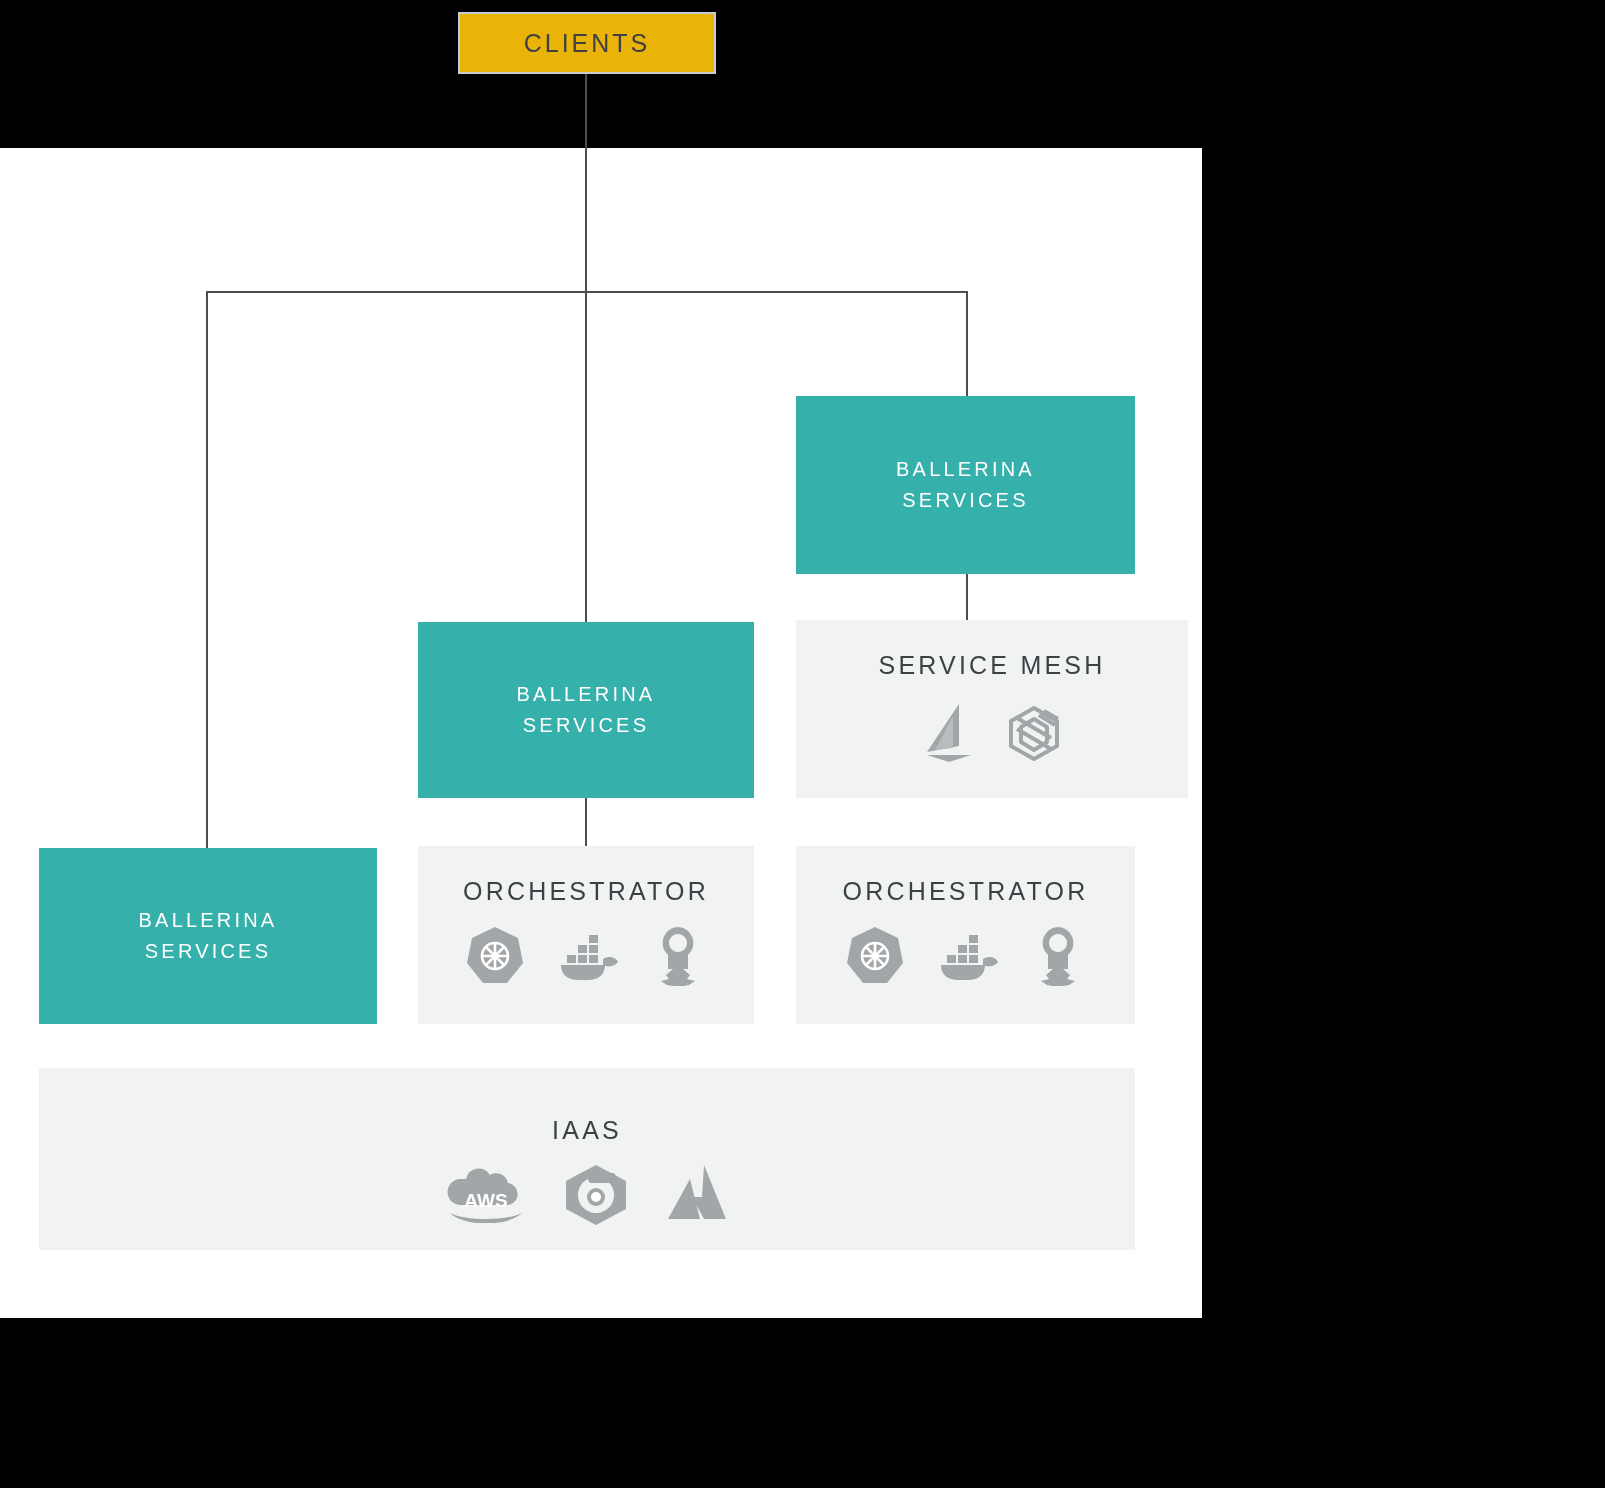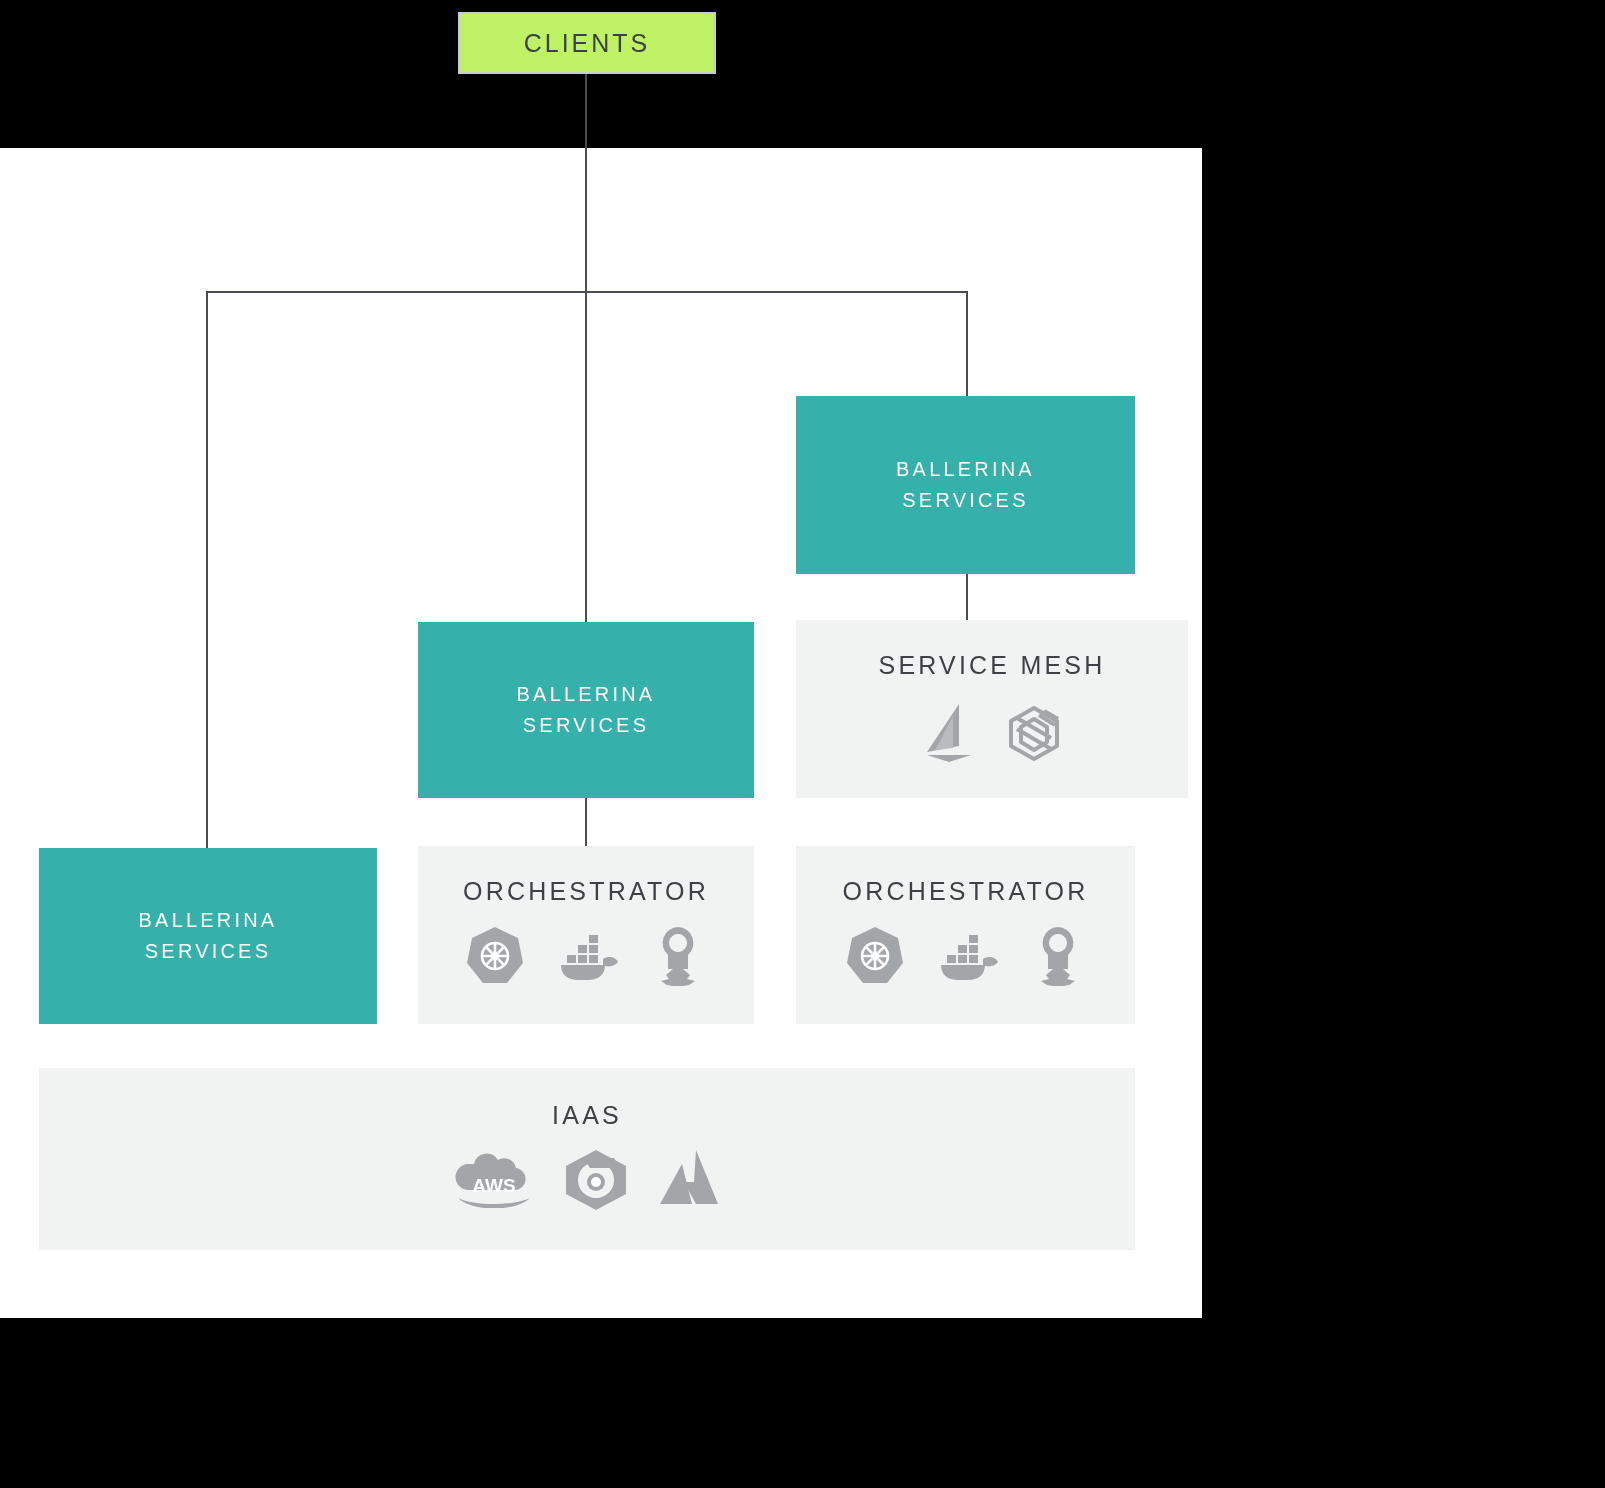--- a/index.html
+++ b/index.html
@@ -1,20 +1,20 @@
 <!DOCTYPE html>
 <html><head>
 <meta charset="utf-8">
 <style>
   html,body{margin:0;padding:0;background:#000;}
   #stage{position:relative;width:1605px;height:1488px;background:#000;overflow:hidden;
          font-family:"Liberation Sans","DejaVu Sans",sans-serif;}
   #canvas{position:absolute;left:0;top:148px;width:1202px;height:1170px;background:#ffffff;}
 
-  .clients-box{position:absolute;left:458px;top:12px;width:258px;height:62px;background:#bef264;
+  .clients-box{position:absolute;left:458px;top:12px;width:258px;height:62px;background:#eab308;
                border:2px solid #c9ccd0;box-sizing:border-box;display:flex;align-items:center;justify-content:center;}
   .clients-box span{font-size:25px;letter-spacing:3px;color:#3d4145;}
 
   .line{position:absolute;background:#4a4d52;}
 
   .teal{position:absolute;background:#35b0ab;display:flex;align-items:center;justify-content:center;
         text-align:center;}
   .teal .lbl{color:#ffffff;font-size:20px;letter-spacing:3.2px;line-height:1.55;}
 
   .panel{position:absolute;background:#f1f3f2;display:flex;flex-direction:column;align-items:center;}
@@ -144,23 +144,23 @@
     </div>
   </div>
 
   <div class="teal" style="left:39px;top:848px;width:338px;height:176px;">
     <div class="lbl">
       <div>BALLERINA</div>
       <div>SERVICES</div>
     </div>
   </div>
 
-  <div class="panel" style="left:39px;top:1068px;width:1096px;height:182px;padding-top:33px;box-sizing:border-box;">
+  <div class="panel" style="left:39px;top:1068px;width:1096px;height:182px;padding-top:48px;box-sizing:border-box;">
     <div class="ptitle">IAAS</div>
-    <div class="icon-row" style="margin-top:18px;gap:24px;">
+    <div class="icon-row" style="margin-top:18px;gap:32px;">
       <svg class="ico" width="84" height="58" viewBox="0 0 84 58">
         <g fill="#a3a6a8">
           <path d="M22 14 a13 13 0 0 1 24 -4 a12 12 0 0 1 18 8 a11 11 0 0 1 -3 22 h-44 a13 13 0 0 1 -1 -26 z"></path>
           <path d="M6 48 c16 8 56 8 72 0 c-14 14 -58 14 -72 0 z"></path>
         </g>
         <text x="42" y="42" text-anchor="middle" font-family="Liberation Sans, sans-serif" font-size="19" font-weight="bold" fill="#ffffff">AWS</text>
       </svg>
       <svg class="ico" width="72" height="62" viewBox="0 0 72 62">
         <g fill="#a3a6a8">
           <path d="M36 2 L66 18 L66 46 L36 62 L6 46 L6 18 Z

